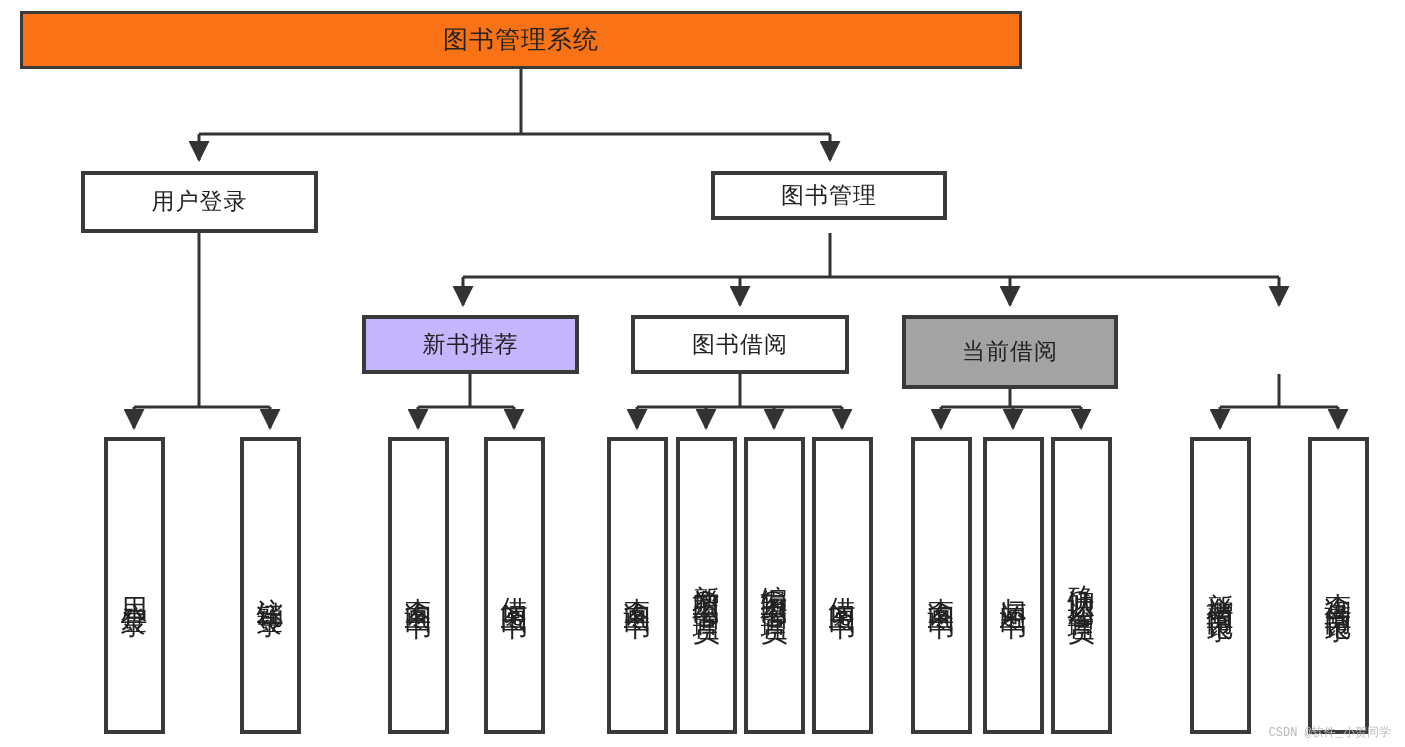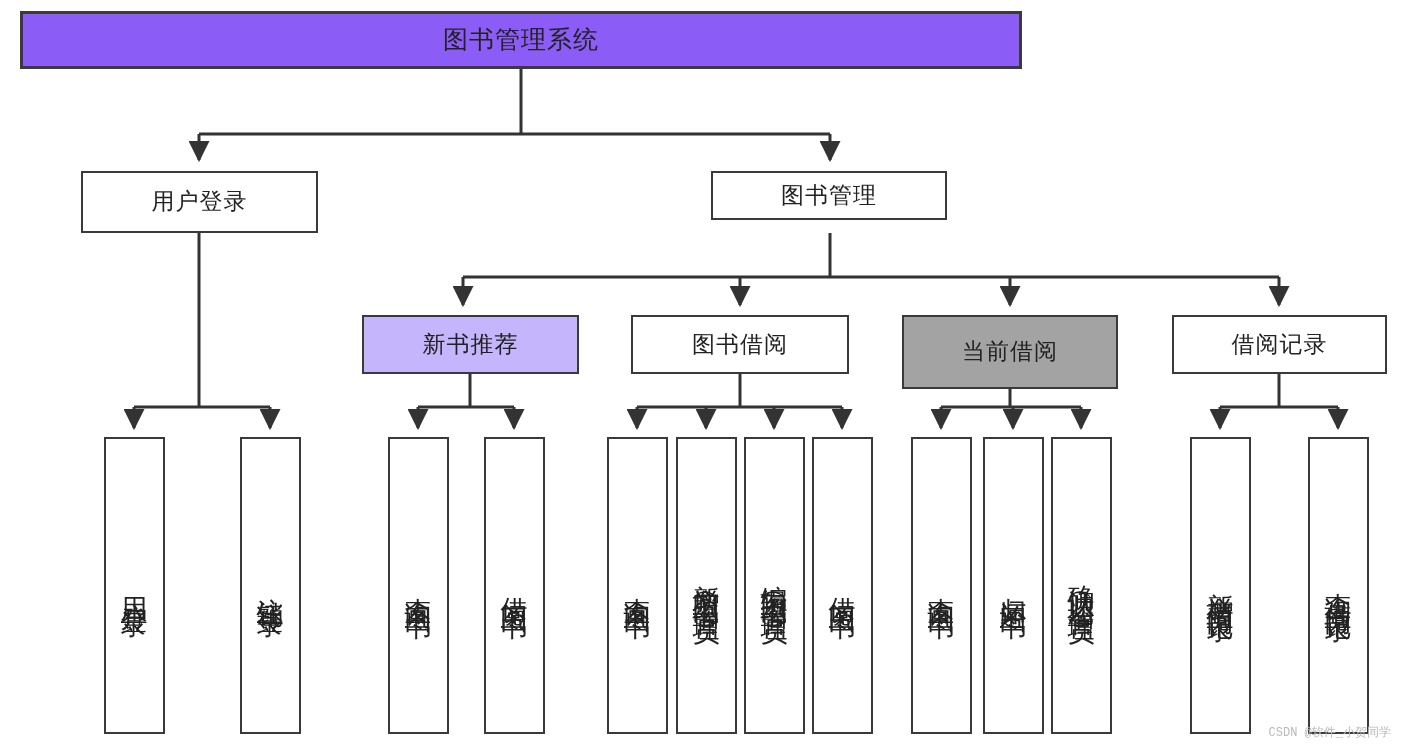--- a/index.html
+++ b/index.html
@@ -21,21 +21,21 @@
     left: 0;
     top: 0;
     width: 1405px;
     height: 747px;
     pointer-events: none;
   }
   .node {
     position: absolute;
     box-sizing: border-box;
     background: #ffffff;
-    border: 2px solid #0f172a;
+    border: 4px solid #0f172a;
     display: flex;
     align-items: center;
     justify-content: center;
     color: #222222;
     z-index: 2;
   }
   .node.root {
     border-width: 3px;
   }
   .node-label {
@@ -126,43 +126,40 @@
       <path d="M 1013 407 L 1013 428" marker-end="url(#arrow)"></path>
       <path d="M 1081 407 L 1081 428" marker-end="url(#arrow)"></path>
 
       <path d="M 1279 374 L 1279 407"></path>
       <path d="M 1220 407 L 1338 407"></path>
       <path d="M 1220 407 L 1220 428" marker-end="url(#arrow)"></path>
       <path d="M 1338 407 L 1338 428" marker-end="url(#arrow)"></path>
     </g>
   </svg>
 
-  <div class="node h-node root" style="left: 20px; top: 11px; width: 1002px; height: 58px; border-color: rgb(58, 58, 58); background: #8b5cf6;">
+  <div class="node h-node root" style="left: 20px; top: 11px; width: 1002px; height: 58px; border-color: rgb(58, 58, 58); background: #f97316;">
     <span class="node-label" style="color: rgb(34, 34, 34);">图书管理系统</span>
   </div>
 
   <div class="node h-node" style="left: 81px; top: 171px; width: 237px; height: 62px; border-color: rgb(58, 58, 58); background: rgb(255, 255, 255);">
     <span class="node-label" style="color: rgb(34, 34, 34);">用户登录</span>
   </div>
   <div class="node h-node" style="left: 711px; top: 171px; width: 236px; height: 49px; border-color: rgb(58, 58, 58); background: rgb(255, 255, 255);">
     <span class="node-label" style="color: rgb(34, 34, 34);">图书管理</span>
   </div>
 
   <div class="node h-node" style="left: 362px; top: 315px; width: 217px; height: 59px; border-color: rgb(58, 58, 58); background: #c4b5fd;">
     <span class="node-label" style="color: rgb(34, 34, 34);">新书推荐</span>
   </div>
   <div class="node h-node" style="left: 631px; top: 315px; width: 218px; height: 59px; border-color: rgb(58, 58, 58); background: rgb(255, 255, 255);">
     <span class="node-label" style="color: rgb(34, 34, 34); text-align: center;">图书借阅</span>
   </div>
   <div class="node h-node" style="left: 902px; top: 315px; width: 216px; height: 74px; border-color: rgb(58, 58, 58); background: #a3a3a3;">
     <span class="node-label" style="color: rgb(34, 34, 34);">当前借阅</span>
   </div>
-  <div class="node h-node" style="left: 1172px; top: 315px; width: 215px; height: 59px; border-color: rgb(58, 58, 58); background: rgb(255, 255, 255);">
-    <span class="node-label" style="color: rgb(34, 34, 34);">借阅记录</span>
-  </div>
 
   <div class="node v-node" style="left: 104px; top: 437px; width: 61px; height: 297px; border-color: rgb(58, 58, 58); background: rgb(255, 255, 255);">
     <span class="node-label" style="color: rgb(34, 34, 34);">用户登录</span>
   </div>
   <div class="node v-node" style="left: 240px; top: 437px; width: 61px; height: 297px; border-color: rgb(58, 58, 58); background: rgb(255, 255, 255);">
     <span class="node-label" style="color: rgb(34, 34, 34);">注销登录</span>
   </div>
 
   <div class="node v-node" style="left: 388px; top: 437px; width: 61px; height: 297px; border-color: rgb(58, 58, 58); background: rgb(255, 255, 255);">
     <span class="node-label" style="color: rgb(34, 34, 34);">查询图书</span>

